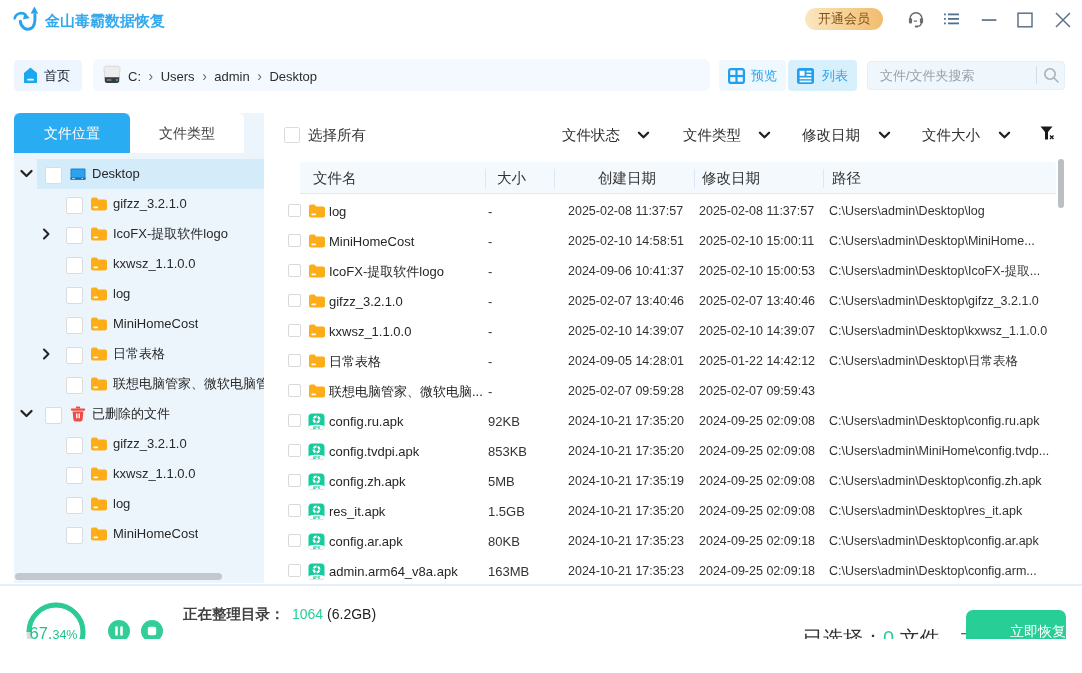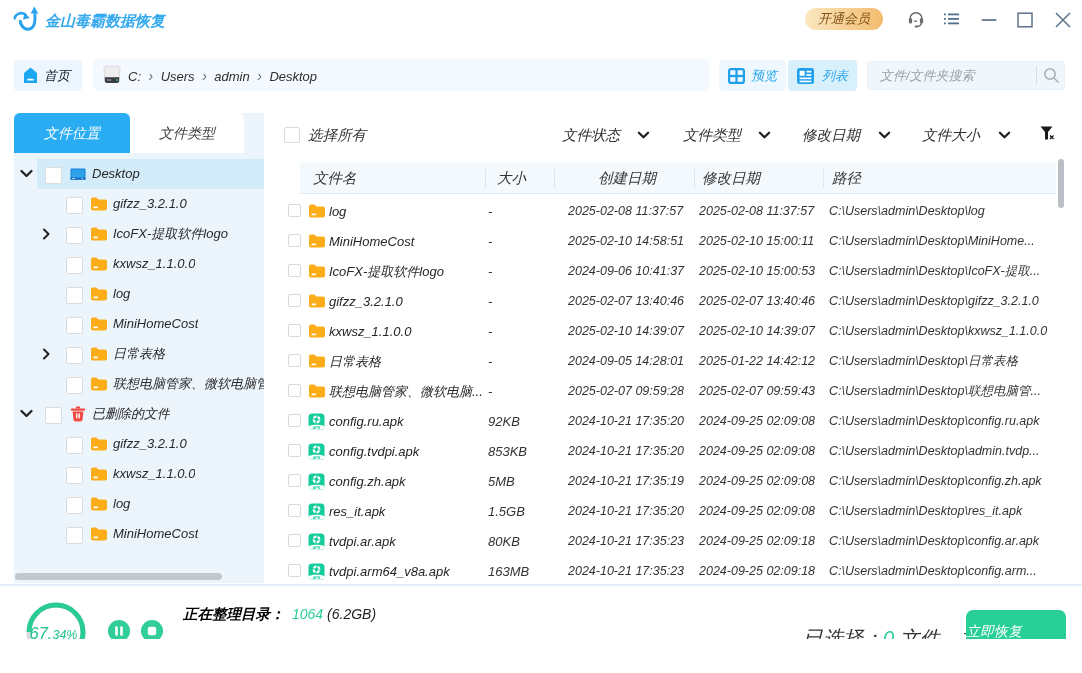--- a/index.html
+++ b/index.html
@@ -1,17 +1,17 @@
 <!DOCTYPE html>
 <html><head>
 <meta charset="utf-8">
 <style>
 * { margin:0; padding:0; box-sizing:border-box; }
 html,body { width:1082px; height:673px; background:#fff; font-family:"Liberation Sans", sans-serif; overflow:hidden; }
-.page { position:relative; width:1082px; height:639px; background:#fff; overflow:hidden;font-style:italic; }
+.page { position:relative; width:1082px; height:639px; background:#fff; overflow:hidden; }
 .abs { position:absolute; }
 
 .title-text { left:45px; top:13px; font-size:15px; line-height:16px; font-weight:bold; color:#35A9EE; }
 .vip { left:805px; top:8px; width:78px; height:22px; border-radius:11px; background:linear-gradient(90deg,#FBE7C0,#F2BC6E); color:#7E5018; font-size:13px; line-height:22px; text-align:center; }
 
 .homebtn { left:14px; top:60px; width:68px; height:31px; background:#EDF6FE; border-radius:4px; }
 .hometxt { left:44px; top:68px; font-size:13px; line-height:16px; color:#0f172a; }
 .crumb { left:93px; top:59px; width:617px; height:32px; background:#F3F9FE; border-radius:6px; }
 .crumbtxt { left:128px; top:68px; font-size:13px; line-height:16px; color:#2E2E2E; }
 .crumbtxt .sep { color:#5F6B77; padding:0 7.5px; font-size:14px; }
@@ -39,25 +39,25 @@
 .row { position:absolute; left:285px; width:780px; height:30px; }
 .rcb { position:absolute; left:3px; top:8px; width:13px; height:13px; background:#fff; border:1px solid #D9D9D9; border-radius:2px; }
 .rname { position:absolute; left:44px; top:8px; font-size:13px; line-height:15px; color:#262626; white-space:nowrap; }
 .rsize { position:absolute; left:203px; top:8px; font-size:13px; line-height:15px; color:#333; }
 .rdate1 { position:absolute; left:283px; top:8px; font-size:12.5px; line-height:15px; color:#333; }
 .rdate2 { position:absolute; left:414px; top:8px; font-size:12.5px; line-height:15px; color:#333; }
 .rpath { position:absolute; left:544px; top:8px; font-size:12.5px; line-height:15px; color:#333; white-space:nowrap; }
 .ricon { position:absolute; left:23px; top:7px; }
 
 .bottom { left:0; top:584px; width:1082px; height:89px; background:#fff; border-top:2px solid #E4EFF9; }
-.line1 { left:183px; top:606px; font-size:14.5px; line-height:16px; color:#000000; }
+.line1 { left:183px; top:606px; font-size:14.5px; line-height:16px; color:#404040; }
 .line2 { left:183px; top:639px; font-size:13px; line-height:15px; color:#9B9B9B; }
 .sel { left:803px; top:630px; font-size:20px; line-height:16px; color:#333; }
 .green { color:#2BCD97; }
-.recover { left:966px; top:610px; width:100px; height:42px; background:#27CF97; border-radius:7px; color:#fff; font-size:14px; text-align:left; line-height:42px; }
+.recover { left:966px; top:610px; width:100px; height:42px; background:#27CF97; border-radius:7px; color:#fff; font-size:14px; text-align:right; line-height:42px; }
 </style>
 </head>
 <body>
 <div class="page">
 
 <svg class="abs" style="left:12px;top:3px" width="30" height="30" viewBox="0 0 30 30">
   <path d="M2.7 15.4 C3.3 10.6 9.5 8.6 13.3 11.6" fill="none" stroke="#29A3EE" stroke-width="2.5" stroke-linecap="round"></path>
   <path d="M12.6 9.6 L17.7 15.1 L11 16.6 Z" fill="#29A3EE"></path>
   <path d="M8.3 18.2 C8.8 24 14 28 19 25.4 C22.5 23.6 23.4 19 22.9 11.8" fill="none" stroke="#29A3EE" stroke-width="3" stroke-linecap="round"></path>
   <path d="M22.3 3.4 L26.3 10.7 L18.7 10.5 Z" fill="#29A3EE"></path>
@@ -316,21 +316,20 @@
       </div>
       <div class="row" style="top:376px">
         <div class="rcb"></div>
         <svg class="ricon" width="17" height="17" viewBox="0 0 17 17">
           <use href="#folder"></use>
         </svg>
         <div class="rname">联想电脑管家、微软电脑...</div>
         <div class="rsize">-</div>
         <div class="rdate1">2025-02-07 09:59:28</div>
         <div class="rdate2">2025-02-07 09:59:43</div>
-        <div class="rpath">C:\Users\admin\Desktop\联想电脑管...</div>
       </div>
       <div class="row" style="top:406px">
         <div class="rcb"></div>
         <svg class="ricon" width="17" height="17" viewBox="0 0 17 17">
           <use href="#apk"></use>
         </svg>
         <div class="rname">config.ru.apk</div>
         <div class="rsize">92KB</div>
         <div class="rdate1">2024-10-21 17:35:20</div>
         <div class="rdate2">2024-09-25 02:09:08</div>
@@ -338,21 +337,21 @@
       </div>
       <div class="row" style="top:436px">
         <div class="rcb"></div>
         <svg class="ricon" width="17" height="17" viewBox="0 0 17 17">
           <use href="#apk"></use>
         </svg>
         <div class="rname">config.tvdpi.apk</div>
         <div class="rsize">853KB</div>
         <div class="rdate1">2024-10-21 17:35:20</div>
         <div class="rdate2">2024-09-25 02:09:08</div>
-        <div class="rpath">C:\Users\admin\Desktop\admin.tvdp...</div>
+        <div class="rpath">C:\Users\admin\MiniHome\config.tvdp...</div>
       </div>
       <div class="row" style="top:466px">
         <div class="rcb"></div>
         <svg class="ricon" width="17" height="17" viewBox="0 0 17 17">
           <use href="#apk"></use>
         </svg>
         <div class="rname">config.zh.apk</div>
         <div class="rsize">5MB</div>
         <div class="rdate1">2024-10-21 17:35:19</div>
         <div class="rdate2">2024-09-25 02:09:08</div>
@@ -367,32 +366,32 @@
         <div class="rsize">1.5GB</div>
         <div class="rdate1">2024-10-21 17:35:20</div>
         <div class="rdate2">2024-09-25 02:09:08</div>
         <div class="rpath">C:\Users\admin\Desktop\res_it.apk</div>
       </div>
       <div class="row" style="top:526px">
         <div class="rcb"></div>
         <svg class="ricon" width="17" height="17" viewBox="0 0 17 17">
           <use href="#apk"></use>
         </svg>
-        <div class="rname">tvdpi.ar.apk</div>
+        <div class="rname">config.ar.apk</div>
         <div class="rsize">80KB</div>
         <div class="rdate1">2024-10-21 17:35:23</div>
         <div class="rdate2">2024-09-25 02:09:18</div>
         <div class="rpath">C:\Users\admin\Desktop\config.ar.apk</div>
       </div>
       <div class="row" style="top:556px">
         <div class="rcb"></div>
         <svg class="ricon" width="17" height="17" viewBox="0 0 17 17">
           <use href="#apk"></use>
         </svg>
-        <div class="rname">tvdpi.arm64_v8a.apk</div>
+        <div class="rname">admin.arm64_v8a.apk</div>
         <div class="rsize">163MB</div>
         <div class="rdate1">2024-10-21 17:35:23</div>
         <div class="rdate2">2024-09-25 02:09:18</div>
         <div class="rpath">C:\Users\admin\Desktop\config.arm...</div>
       </div>
     </div>
 
 <div class="abs bottom"></div>
 <svg class="abs" style="left:26px;top:602px" width="60" height="60" viewBox="0 0 60 60">
   <circle cx="30" cy="30" r="27" fill="none" stroke="#D8DCE0" stroke-width="5"></circle>

